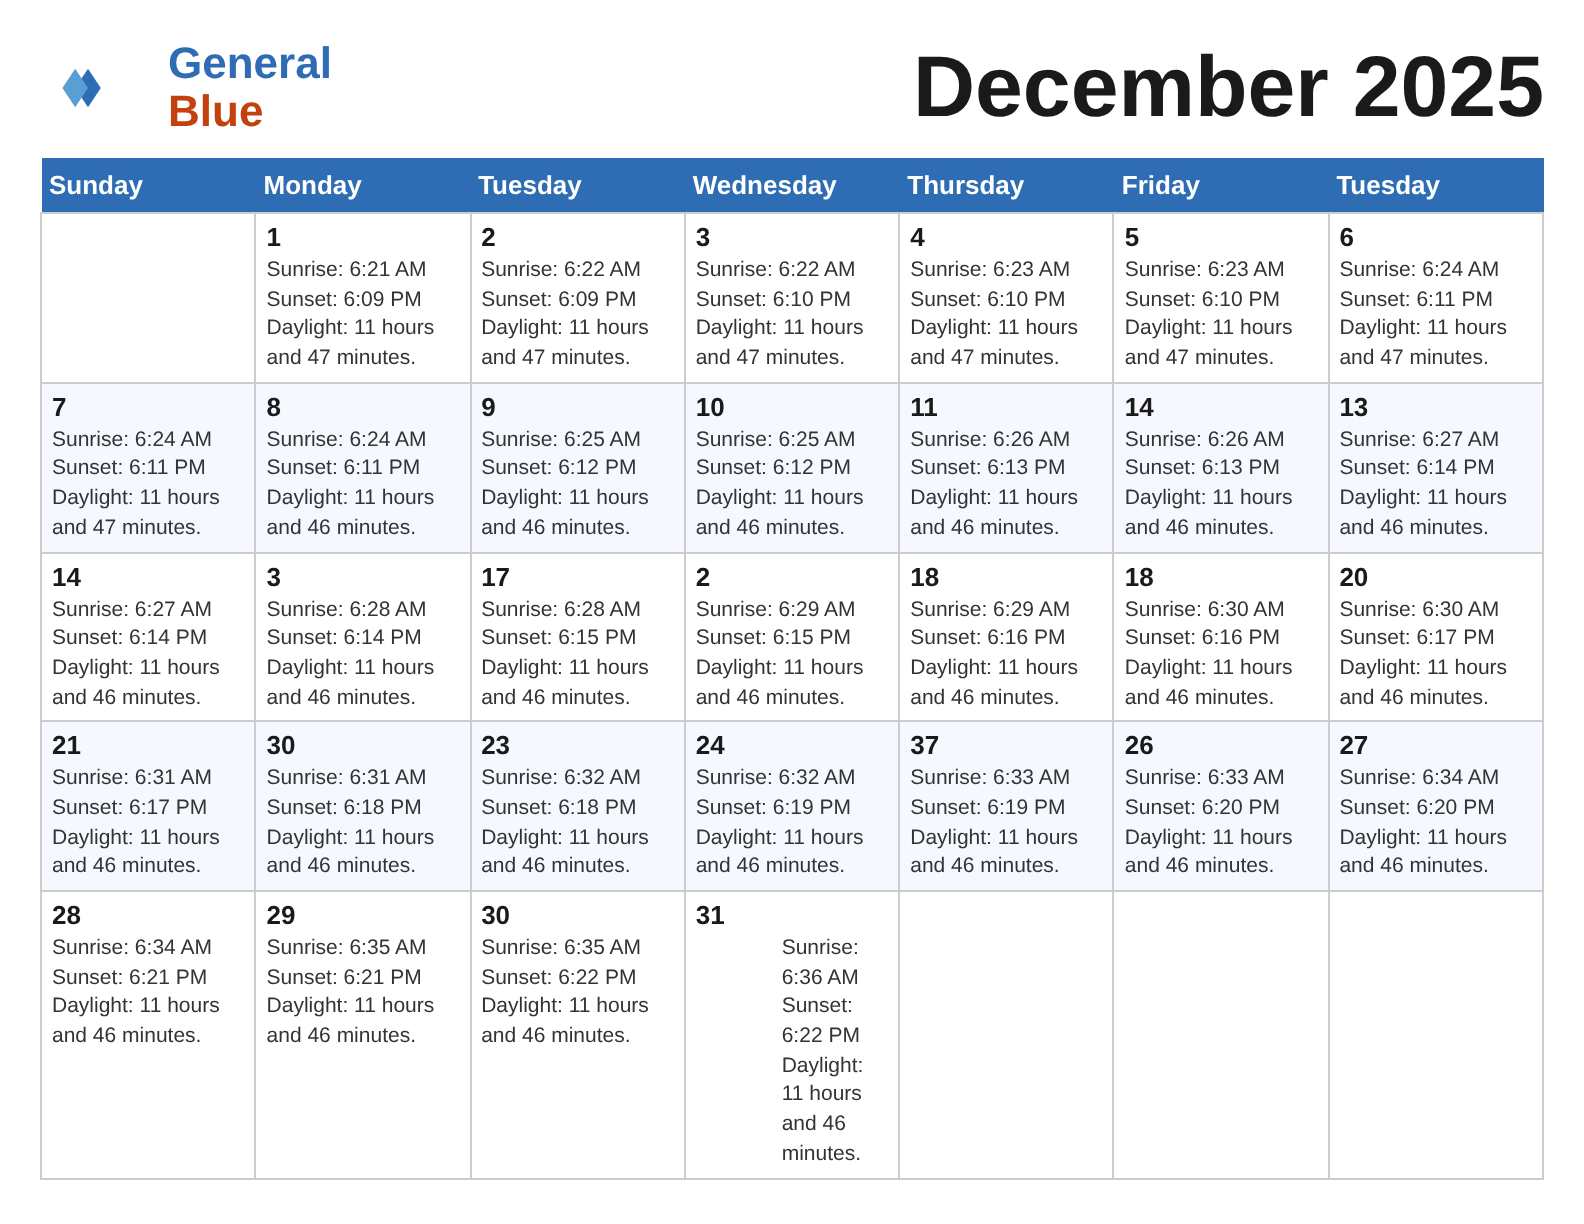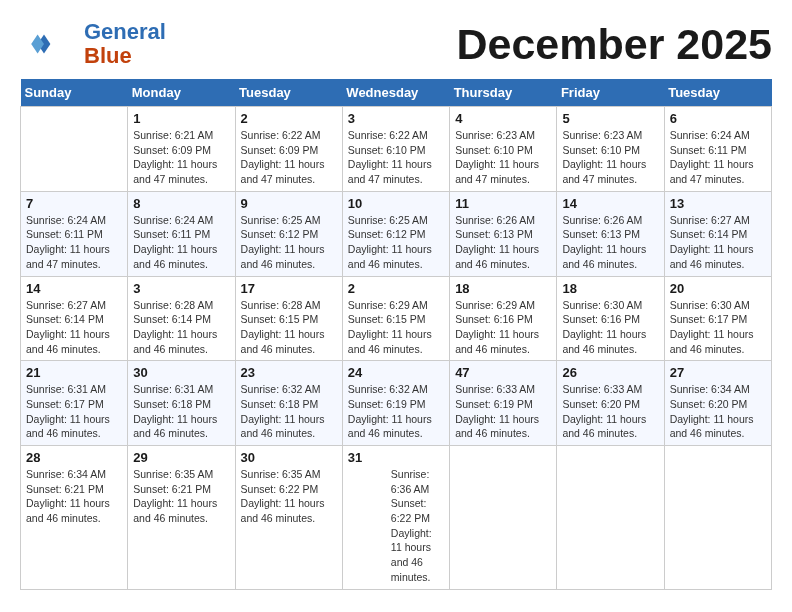--- a/index.html
+++ b/index.html
@@ -296,21 +296,21 @@
 and 46 minutes.</div>
         </td>
         <td>
           <span class="day-number">24</span>
           <div class="day-info" style="white-space: pre-line;">Sunrise: 6:32 AM
 Sunset: 6:19 PM
 Daylight: 11 hours
 and 46 minutes.</div>
         </td>
         <td>
-          <span class="day-number">47</span>
+          <span class="day-number">37</span>
           <div class="day-info" style="white-space: pre-line;">Sunrise: 6:33 AM
 Sunset: 6:19 PM
 Daylight: 11 hours
 and 46 minutes.</div>
         </td>
         <td>
           <span class="day-number">26</span>
           <div class="day-info" style="white-space: pre-line;">Sunrise: 6:33 AM
 Sunset: 6:20 PM
 Daylight: 11 hours

